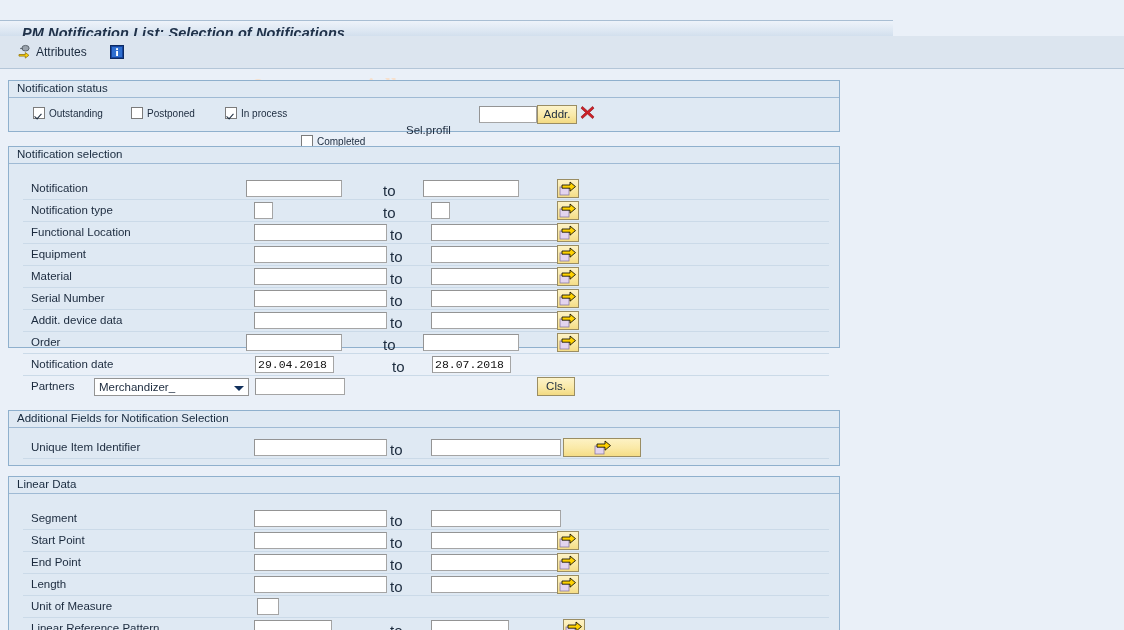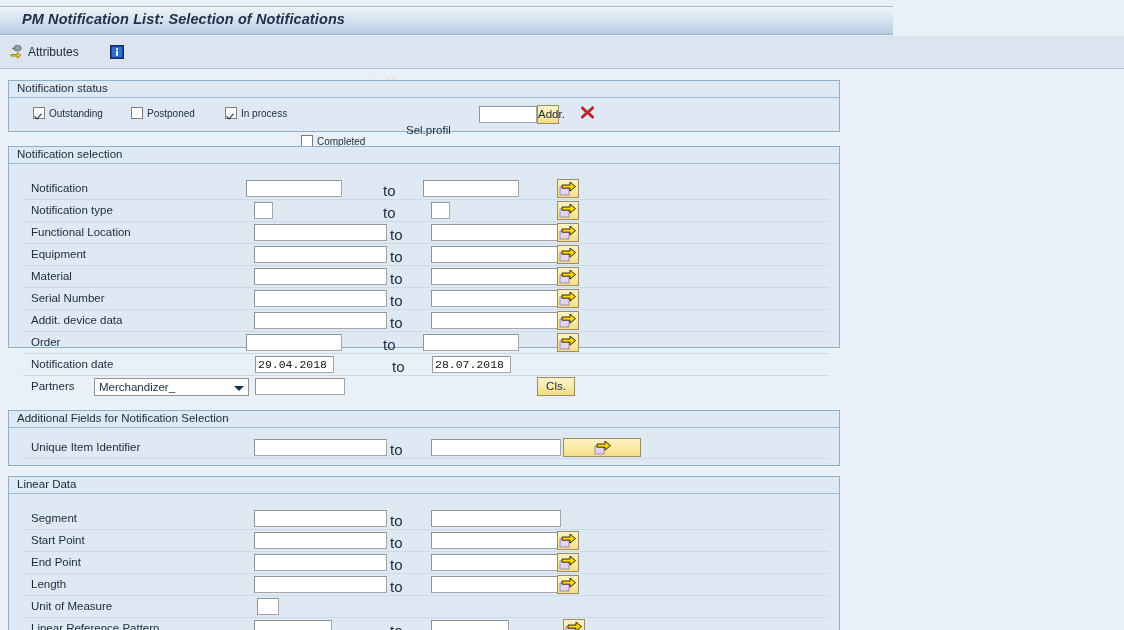--- a/index.html
+++ b/index.html
@@ -6,21 +6,21 @@
     margin: 0; padding: 0;
     width: 1124px; height: 630px;
     background: #eaf0f8;
     font-family: "Liberation Sans", sans-serif;
     overflow: hidden;
   }
   #app { position: relative; width: 1124px; height: 630px; background: #eaf0f8; }
 
   
   .titlebar {
-    position: absolute; left: 0; top: 6px; width: 893px; height: 29px;
+    position: absolute; left: 0; top: 20px; width: 893px; height: 29px;
     background: linear-gradient(to bottom, #eef3fa 0%, #dae5f1 42%, #b9cde2 97%, #a8c0d8 100%);
     border-top: 1px solid #a9bed3;
     border-bottom: 1px solid #9db4cb;
     box-sizing: border-box;
   }
   .titlebar .title {
     position: absolute; left: 22px; top: 4px;
     font-size: 14.5px; font-weight: bold; font-style: italic;
     color: #20324a; letter-spacing: .1px; white-space: nowrap;
   }
@@ -149,21 +149,21 @@
 </head>
 <body>
 
 <div id="app">
 
   <div class="titlebar">
     <div class="title">PM Notification List: Selection of Notifications</div>
   </div>
 
   <div class="toolbar">
-    <div class="tb-btn" style="left:8px;align-items:center;">
+    <div class="tb-btn" style="left:16px;align-items:center;">
       <span class="ico-attr">
         <svg width="17" height="17" viewBox="0 0 17 17">
           <ellipse cx="9.5" cy="4.2" rx="3.6" ry="2.8" fill="#9aa3ad" stroke="#5e6770" stroke-width="1"></ellipse>
           <path d="M4.2 4.5 L7 4.5" stroke="#5e6770" stroke-width="1.2"></path>
           <path d="M3 10.5 h6.3 v-2 l3.6 2.8 l-3.6 2.8 v-2 H3 z" fill="#ffd200" stroke="#9a7f16" stroke-width=".9" stroke-linejoin="round"></path>
         </svg>
       </span>
       <span class="tb-label">Attributes</span>
     </div>
     <div class="tb-btn" style="left:110px;">
@@ -195,21 +195,21 @@
       <div class="cb-wrap" style="left:216px; top:9px;">
         <span class="cb checked"></span>
         <span class="cb-lbl">In process</span>
       </div>
       <div class="cb-wrap" style="left:292px; top:9px;margin-top:28px;">
         <span class="cb"></span>
         <span class="cb-lbl">Completed</span>
       </div>
       <span class="lbl" style="left:397px; top:10px;margin-top:16px;">Sel.profil</span>
       <div class="inp" style="left:470px; top:8px; width:58px;"></div>
-      <div class="btn" style="left:528px; top:7px; width:22px;">Addr.</div>
+      <div class="btn" style="left:528px; top:7px; width:40px;">Addr.</div>
       <span class="redx" style="left:571px; top:7px;">
         <svg width="15" height="15" viewBox="0 0 15 15">
           <path d="M2.4 1.4 L7.5 6 L12.6 1.4 L14 3.2 L9.4 7.5 L14 11.8 L12.6 13.6 L7.5 9 L2.4 13.6 L1 11.8 L5.6 7.5 L1 3.2 z" fill="#cc2027" stroke="#8f1115" stroke-width=".6" stroke-linejoin="round"></path>
         </svg>
       </span>
     </div>
   </div>
 
   <div class="panel" style="top:146px; height:202px;">
     <div class="panel-head">

